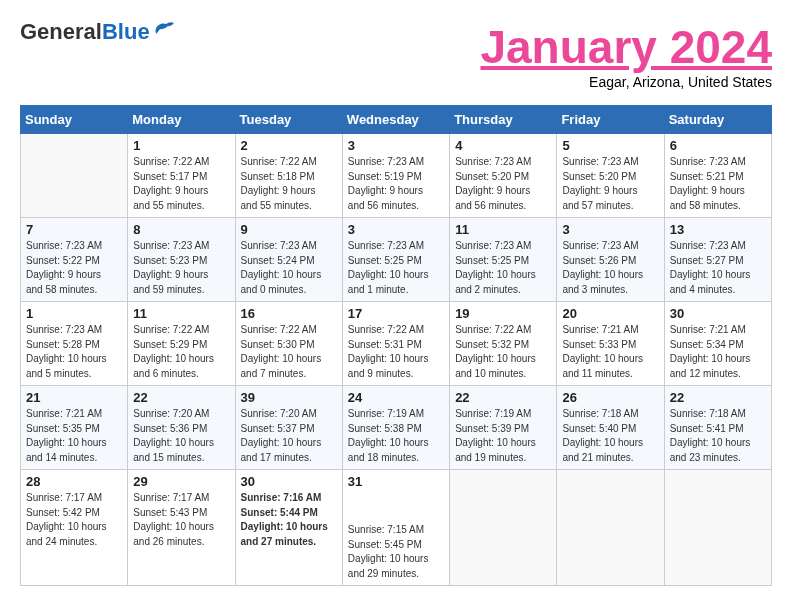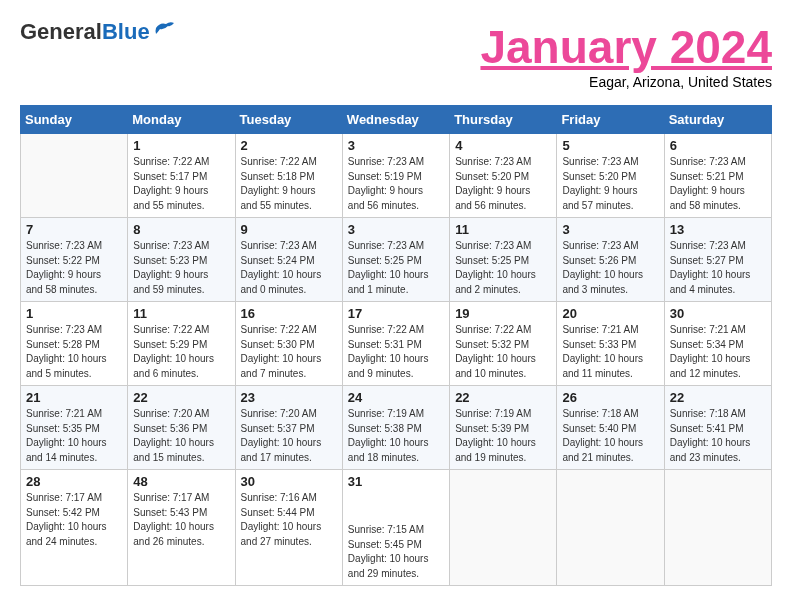--- a/index.html
+++ b/index.html
@@ -267,21 +267,21 @@
 and 14 minutes.</div>
         </td>
         <td>
           <span class="day-number">22</span>
           <div class="day-info" style="white-space: pre-line;">Sunrise: 7:20 AM
 Sunset: 5:36 PM
 Daylight: 10 hours
 and 15 minutes.</div>
         </td>
         <td>
-          <span class="day-number">23</span>
+          <span class="day-number">39</span>
           <div class="day-info" style="white-space: pre-line;">Sunrise: 7:20 AM
 Sunset: 5:37 PM
 Daylight: 10 hours
 and 17 minutes.</div>
         </td>
         <td>
           <span class="day-number">24</span>
           <div class="day-info" style="white-space: pre-line;">Sunrise: 7:19 AM
 Sunset: 5:38 PM
 Daylight: 10 hours
@@ -311,29 +311,29 @@
       </tr>
       <tr>
         <td>
           <span class="day-number">28</span>
           <div class="day-info" style="white-space: pre-line;">Sunrise: 7:17 AM
 Sunset: 5:42 PM
 Daylight: 10 hours
 and 24 minutes.</div>
         </td>
         <td>
-          <span class="day-number">48</span>
+          <span class="day-number">29</span>
           <div class="day-info" style="white-space: pre-line;">Sunrise: 7:17 AM
 Sunset: 5:43 PM
 Daylight: 10 hours
 and 26 minutes.</div>
         </td>
         <td>
           <span class="day-number">30</span>
-          <div class="day-info" style="white-space: pre-line;">Sunrise: 7:16 AM
+          <div class="day-info" style="white-space: pre-line; font-weight: bold;">Sunrise: 7:16 AM
 Sunset: 5:44 PM
 Daylight: 10 hours
 and 27 minutes.</div>
         </td>
         <td>
           <span class="day-number">31</span>
           <div class="day-info" style="white-space: pre-line; margin-top: 34px;">Sunrise: 7:15 AM
 Sunset: 5:45 PM
 Daylight: 10 hours
 and 29 minutes.</div>

